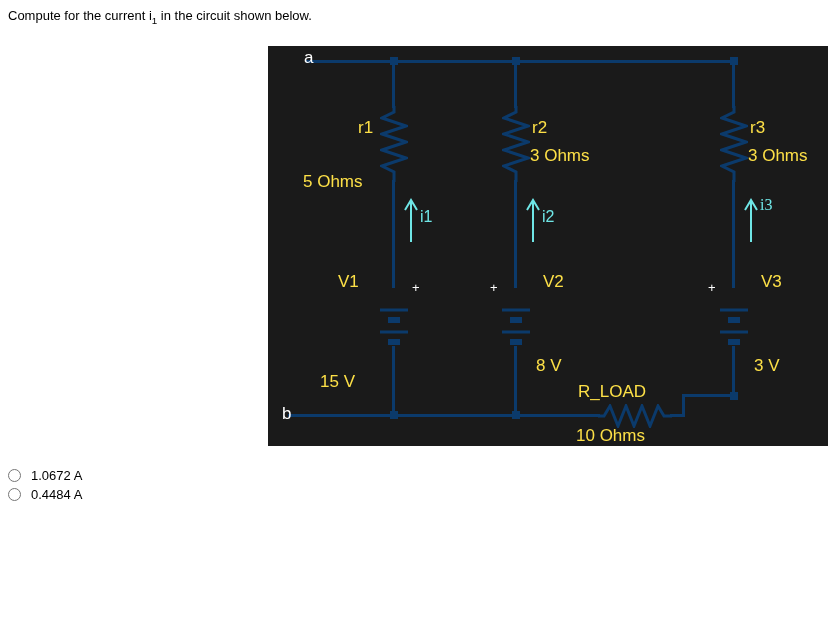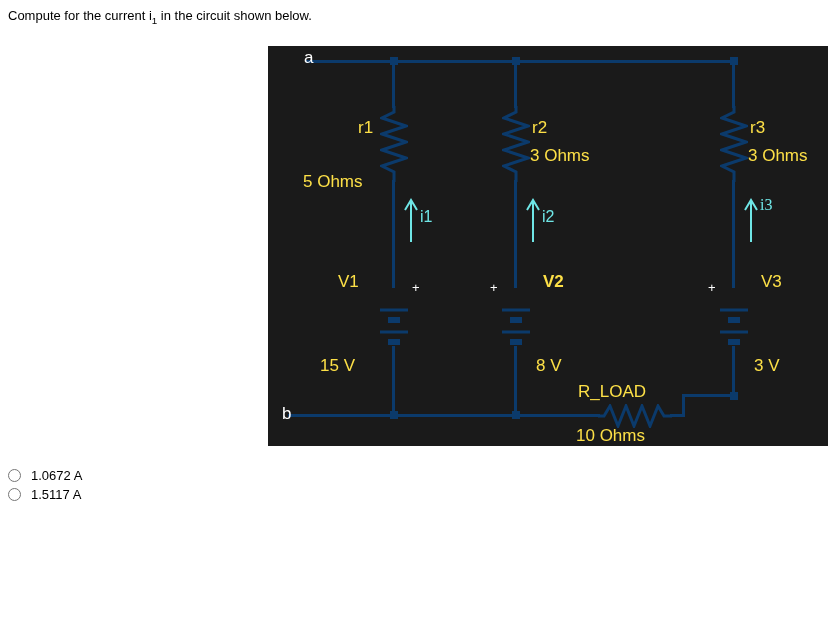--- a/index.html
+++ b/index.html
@@ -172,38 +172,38 @@
 
     <span class="t-orange" style="left:482px; top:72px;">r3</span>
     <span class="t-orange" style="left:480px; top:100px;">3 Ohms</span>
 
     <span class="t-teal" style="left:152px; top:162px;">i1</span>
     <span class="t-teal" style="left:274px; top:162px;">i2</span>
     <span class="t-teal" style="left:492px; top:150px;font-family:Liberation Serif, serif;">i3</span>
 
     <span class="t-orange" style="left:70px; top:226px;">V1</span>
     <span class="t-white" style="left:144px; top:234px; font-size:13px;">+</span>
-    <span class="t-orange" style="left:52px; top:310px;text-align:right;">15 V</span>
-
-    <span class="t-orange" style="left:275px; top:226px;font-weight:bold;">V2</span>
+    <span class="t-orange" style="left:52px; top:326px;text-align:right;">15 V</span>
+
+    <span class="t-orange" style="left:275px; top:226px;">V2</span>
     <span class="t-white" style="left:222px; top:234px; font-size:13px;">+</span>
     <span class="t-orange" style="left:268px; top:310px;">8 V</span>
 
     <span class="t-orange" style="left:493px; top:226px;">V3</span>
     <span class="t-white" style="left:440px; top:234px; font-size:13px;">+</span>
     <span class="t-orange" style="left:486px; top:310px;">3 V</span>
 
     <span class="t-orange" style="left:310px; top:336px;text-align:center;">R_LOAD</span>
     <span class="t-orange" style="left:308px; top:380px;">10 Ohms</span>
 
   </div>
 </div>
 
 <div class="options">
   <label class="option">
     <input type="radio" name="ans" style="">
     <span>1.0672 A</span>
   </label>
   <label class="option">
     <input type="radio" name="ans" style="">
-    <span>1.5117 A</span>
+    <span>0.4484 A</span>
   </label>
 </div>
 
 </body></html>

